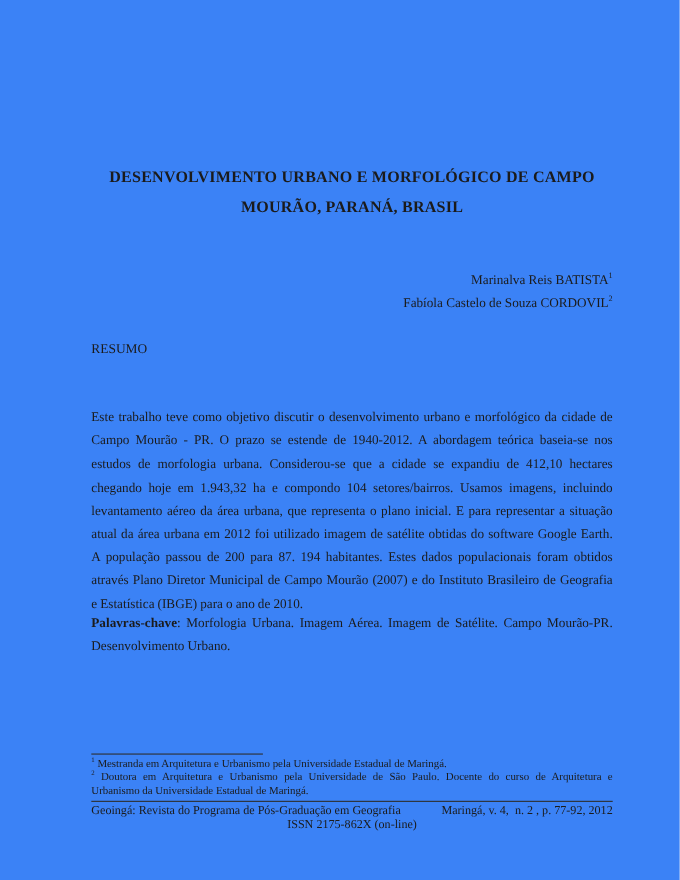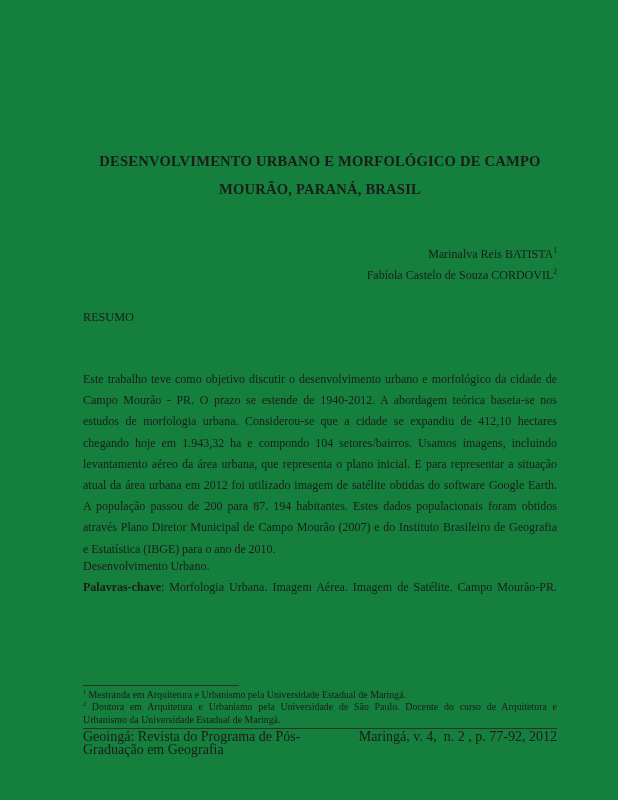--- a/index.html
+++ b/index.html
@@ -4,21 +4,21 @@
 <style>
   html, body {
     margin: 0;
     padding: 0;
     background: #ffffff;
   }
   .page {
     position: relative;
     width: 618px;
     height: 800px;
-    background: #15803d;
+    background: #3b82f6;
     font-family: "Liberation Serif", "DejaVu Serif", serif;
     color: #1b1b1b;
     overflow: hidden;
   }
   .content {
     position: absolute;
     left: 83px;
     top: 0;
     width: 474px;
     height: 100%;
@@ -103,22 +103,23 @@
     top: 728px;
     left: 0;
     width: 100%;
     border-top: 1px solid #2e2e2e;
   }
   .footer {
     position: absolute;
     top: 731px;
     left: 0;
     width: 100%;
-    font-size: 14px;
+    font-size: 11px;
     line-height: 12.8px;
+    text-align: center;
   }
   .footer-row {
     display: flex;
     justify-content: space-between;
     align-items: baseline;
   }
   .pre {
     white-space: pre;
   }
 </style>
@@ -146,35 +147,36 @@
         <div class="jline">estudos de morfologia urbana. Considerou-se que a cidade se expandiu de 412,10 hectares</div>
         <div class="jline">chegando hoje em 1.943,32 ha e compondo 104 setores/bairros. Usamos imagens, incluindo</div>
         <div class="jline">levantamento aéreo da área urbana, que representa o plano inicial. E para representar a situação</div>
         <div class="jline">atual da área urbana em 2012 foi utilizado imagem de satélite obtidas do software Google Earth.</div>
         <div class="jline">A população passou de 200 para 87. 194 habitantes. Estes dados populacionais foram obtidos</div>
         <div class="jline">através Plano Diretor Municipal de Campo Mourão (2007) e do Instituto Brasileiro de Geografia</div>
         <div class="jline last">e Estatística (IBGE) para o ano de 2010.</div>
       </div>
 
     <div class="keywords">
+      <div class="jline"><b>Palavras-chave</b><span>: Morfologia Urbana. Imagem Aérea. Imagem de Satélite. Campo Mourão-PR.</span></div>
       <div class="jline last">Desenvolvimento Urbano.</div>
-      <div class="jline"><b>Palavras-chave</b><span>: Morfologia Urbana. Imagem Aérea. Imagem de Satélite. Campo Mourão-PR.</span></div>
     </div>
 
     <div class="fn-sep"></div>
 
     <div class="footnotes">
       <div class="fnline"><sup>1</sup> <span>Mestranda em Arquitetura e Urbanismo pela Universidade Estadual de Maringá.</span></div>
       <div class="fnline just"><sup>2</sup> <span>Doutora em Arquitetura e Urbanismo pela Universidade de São Paulo. Docente do curso de Arquitetura e</span></div>
       <div class="fnline">Urbanismo da Universidade Estadual de Maringá.</div>
     </div>
 
     <div class="footer-rule"></div>
 
     <div class="footer">
       <div class="footer-row">
         <span>Geoingá: Revista do Programa de Pós-Graduação em Geografia</span>
         <span class="pre">Maringá, v. 4,  n. 2 , p. 77-92, 2012</span>
       </div>
+      <div>ISSN 2175-862X (on-line)</div>
     </div>
 
   </div>
 </div>
 
 </body></html>

